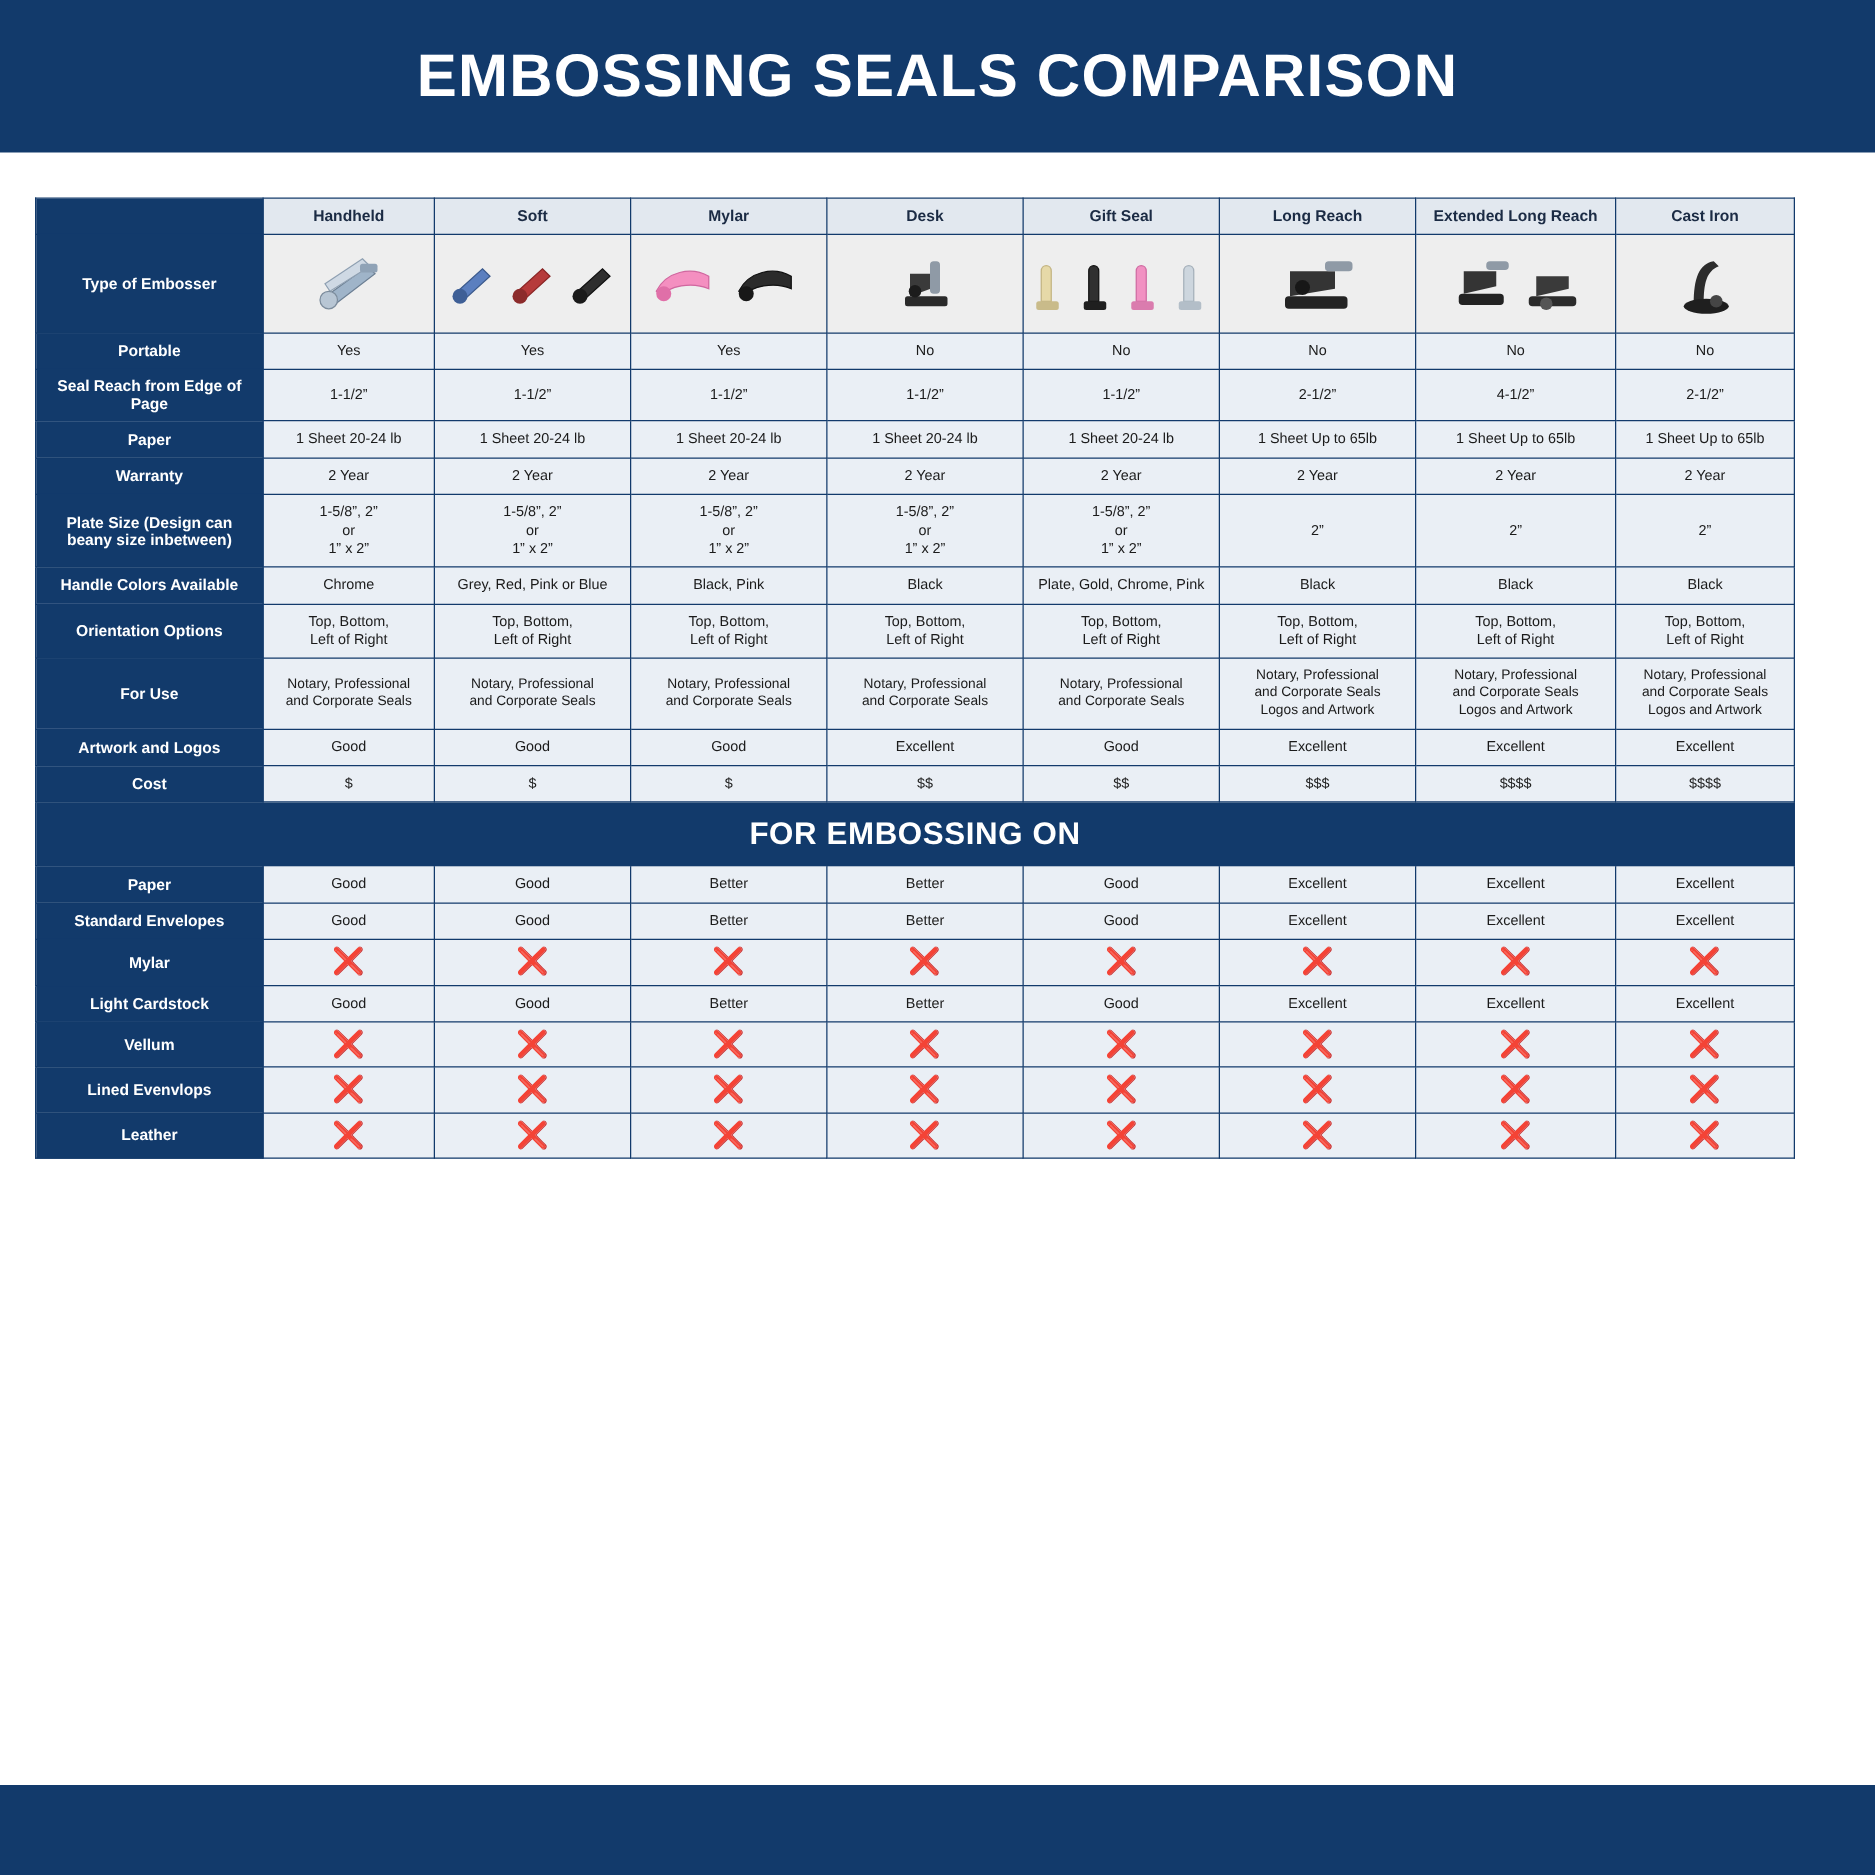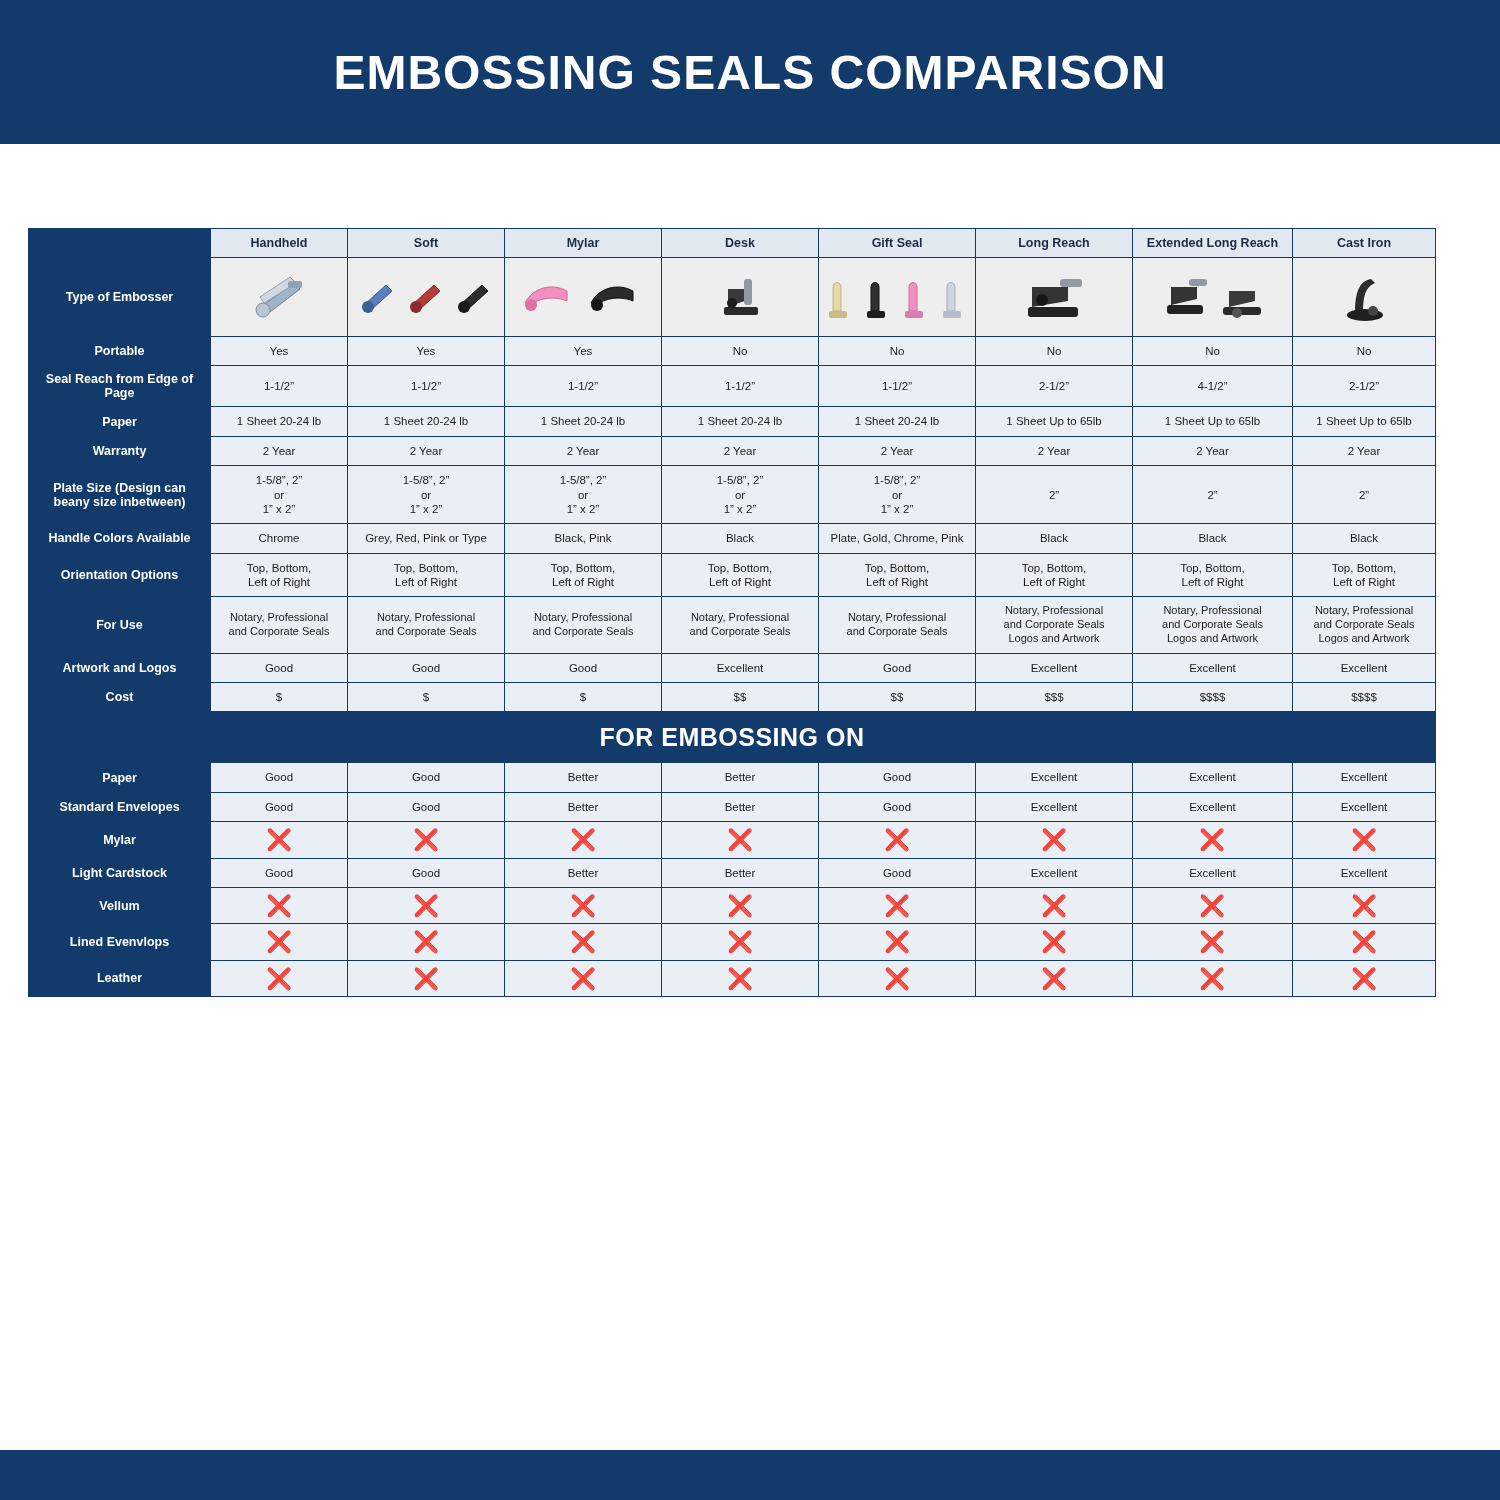--- a/index.html
+++ b/index.html
@@ -4,32 +4,32 @@
 <style>
   html,body{margin:0;padding:0;}
   body{
     width:1500px;height:1500px;
     background:#123a6b;
     font-family:"Liberation Sans", sans-serif;
     overflow:hidden;
   }
   .page{position:relative;width:1500px;height:1500px;background:#123a6b;}
   .header{
-    height:144px;display:flex;align-items:center;justify-content:center;
+    height:122px;display:flex;align-items:center;justify-content:center;
     background:#123a6b;
   }
   .header h1{
     margin:0;color:#ffffff;font-size:48px;font-weight:bold;letter-spacing:1px;
     text-align:center;
   }
   .header-rule{height:6px;background:#ffffff;}
   .white-body{background:#ffffff;padding:30px 28px 0 28px;height:1300px;box-sizing:border-box;}
   table.cmp{
     border-collapse:collapse;width:1164px;table-layout:fixed;
-    font-size:11.5px;color:#1b1b1b;margin-top:48px;
+    font-size:11.5px;color:#1b1b1b;
   }
   table.cmp td,table.cmp th{
     border:1px solid #123a6b;
     text-align:center;vertical-align:middle;
   }
   .rowlabel{
     background:#123a6b;color:#ffffff;font-weight:bold;font-size:12.5px;
     text-align:left;padding:6px 8px;width:182px;
   }
   .colhead{
@@ -256,21 +256,21 @@
           <td class="cell ml">1-5/8”, 2”<br>or<br>1” x 2”</td>
           <td class="cell ml">1-5/8”, 2”<br>or<br>1” x 2”</td>
           <td class="cell">2”</td>
           <td class="cell">2”</td>
           <td class="cell">2”</td>
         </tr>
 
         <tr>
           <td class="rowlabel">Handle Colors Available</td>
           <td class="cell">Chrome</td>
-          <td class="cell">Grey, Red, Pink or Type</td>
+          <td class="cell">Grey, Red, Pink or Blue</td>
           <td class="cell">Black, Pink</td>
           <td class="cell">Black</td>
           <td class="cell">Plate, Gold, Chrome, Pink</td>
           <td class="cell">Black</td>
           <td class="cell">Black</td>
           <td class="cell">Black</td>
         </tr>
 
         <tr>
           <td class="rowlabel">Orientation Options</td>

